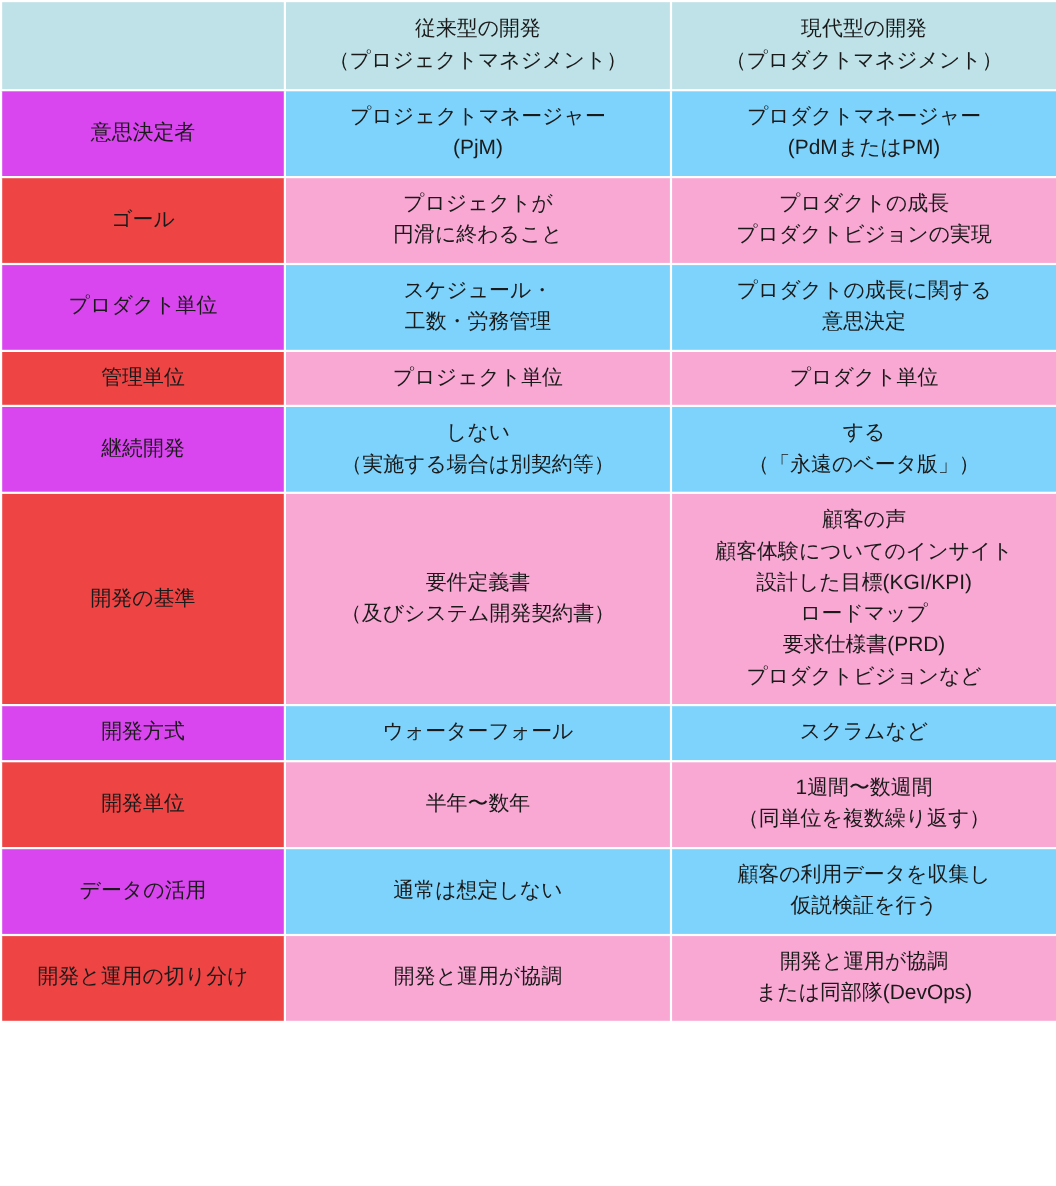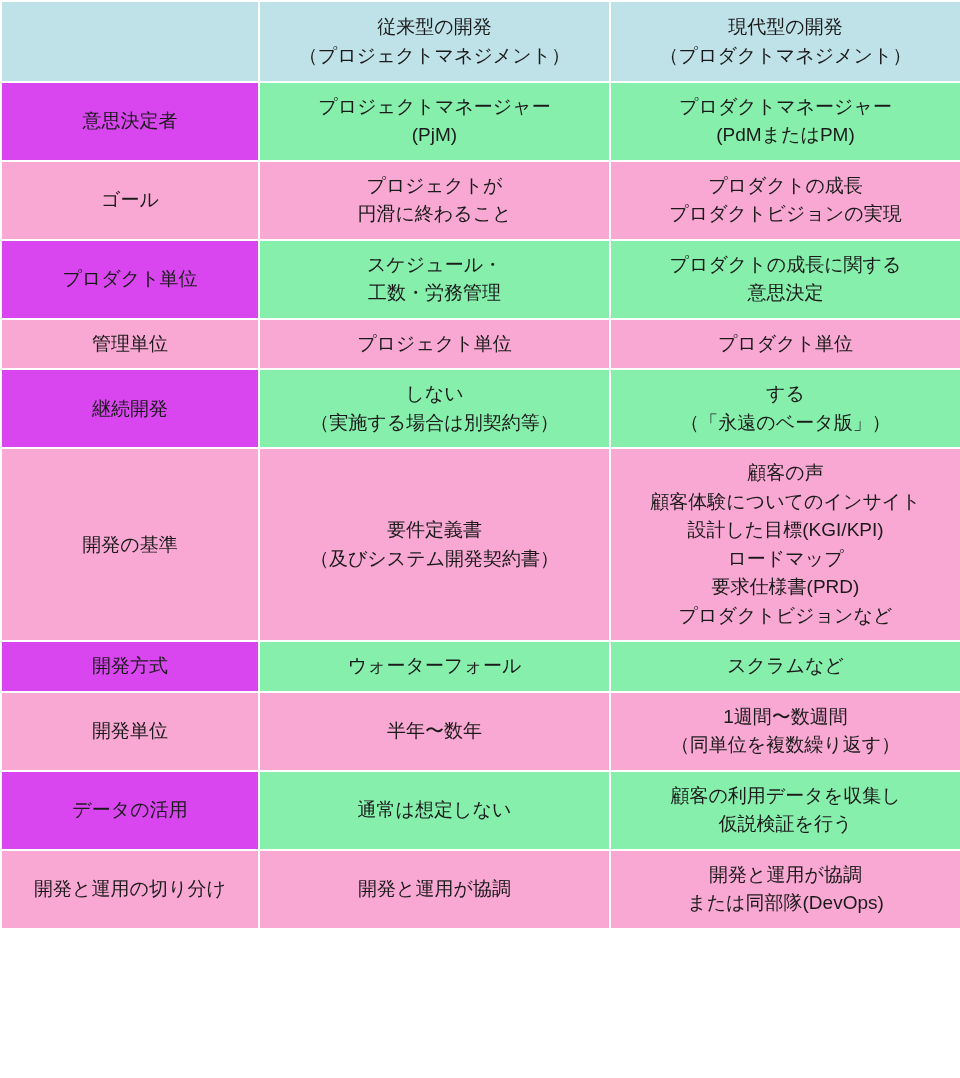--- a/index.html
+++ b/index.html
@@ -43,28 +43,29 @@
     line-height: 1.55;
   }
 
   
   td.rowlabel {
     background: #d946ef;
     font-size: 19px;
   }
   
   td.value {
-    background: #86efac;
+    background: #7dd3fc;
   }
   
   tr.alt td.value {
     background: #f9a8d4;
   }
   tr.alt td.rowlabel {
-    background: #f9a8d4;
+    background: #ef4444;
+    font-family: Liberation Mono, monospace;
   }
 </style>
 </head>
 <body>
 
 <table class="compare">
   <colgroup>
     <col class="c0">
     <col class="c1">
     <col class="c2">

